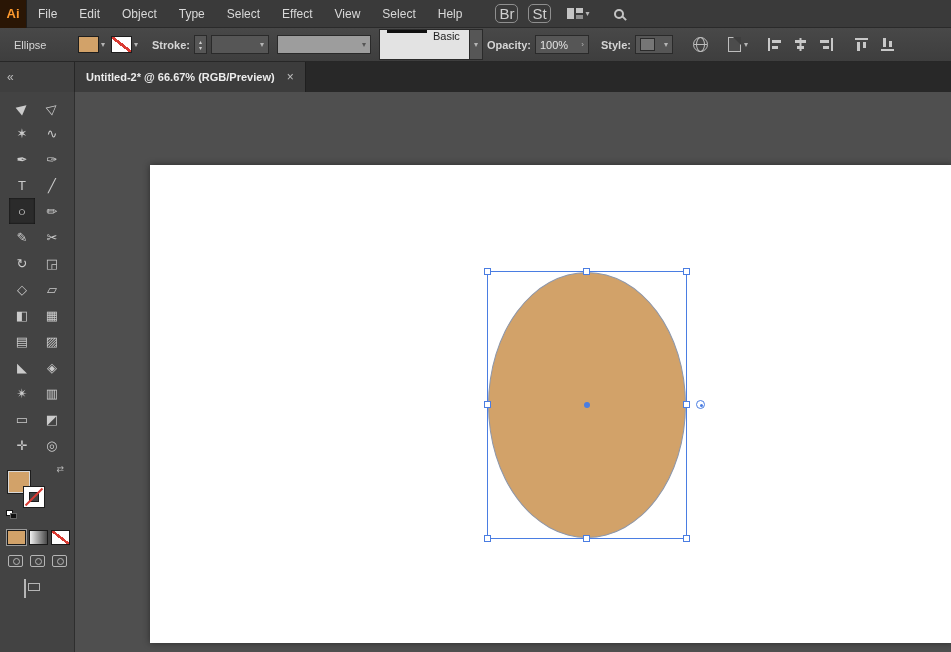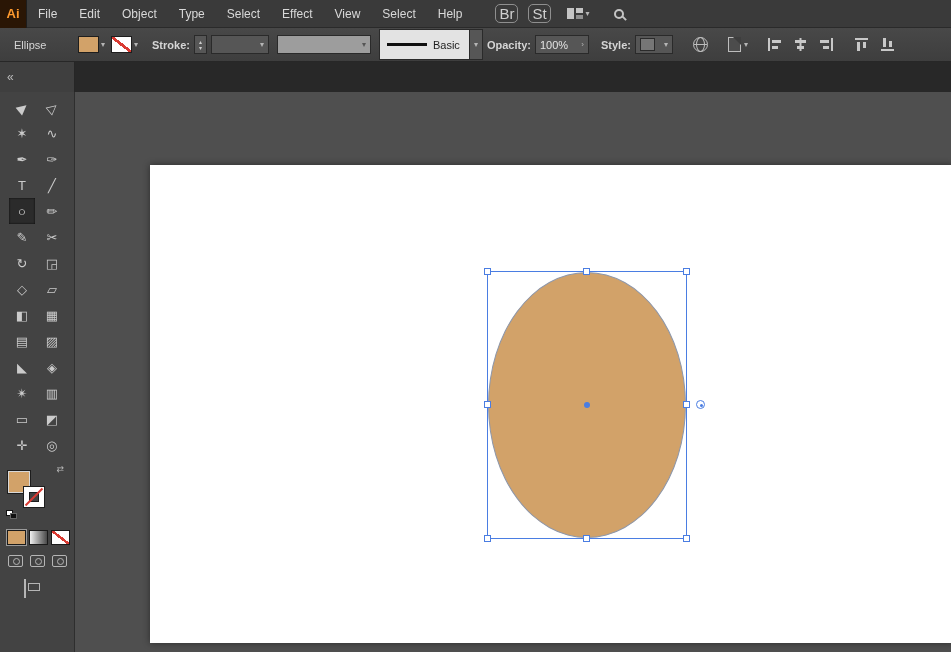--- a/index.html
+++ b/index.html
@@ -30,21 +30,21 @@
   .swatch-combo{display:flex;align-items:center;gap:2px;margin-left:6px}
   .sw{width:21px;height:17px;border:1px solid #1e1e1e;display:inline-block}
   .fill-sw{background:var(--fill)}
   .stroke-sw{background:
       linear-gradient(to top right,transparent 44%,var(--slash) 44%,var(--slash) 56%,transparent 56%),#fff}
   .stepper{width:13px;height:19px;background:#565656;border:1px solid #2a2a2a;display:flex;flex-direction:column;align-items:center;justify-content:center;line-height:6px;font-size:6px;color:#ccc;margin-left:4px}
   .combo{height:19px;background:#565656;border:1px solid #2a2a2a;display:flex;align-items:center;justify-content:space-between;padding:0 4px;color:#e2e2e2;font-size:11px;margin-left:4px}
   .combo-caret{color:#b5b5b5;font-size:8px;margin-left:4px}
   .combo.light{background:#9d9d9d}
   .combo.light .combo-caret{color:#555}
-  .brush-combo{height:31px;display:flex;align-items:center;background:#e3e3e3;border:1px solid #2a2a2a;margin-left:8px;width:104px}
+  .brush-combo{height:31px;display:flex;align-items:flex-start;background:#e3e3e3;border:1px solid #2a2a2a;margin-left:8px;width:104px}
   .brush-line{width:40px;height:3px;background:#101010;margin:0 6px 0 7px}
   .brush-name{color:#1e1e1e;font-size:11px;flex:1}
   .brush-caret{align-self:stretch;background:#565656;display:flex;align-items:center;padding:0 4px;border-left:1px solid #2a2a2a;color:#b5b5b5;font-size:8px}
   .style-sw{width:15px;height:13px;background:#767676;border:1px solid #2a2a2a;display:inline-block}
   .globe{width:15px;height:15px;border:1px solid #bdbdbd;border-radius:50%;position:relative;margin-left:20px;flex:0 0 auto}
   .globe::before{content:'';position:absolute;left:0;right:0;top:6px;border-top:1px solid #bdbdbd}
   .globe::after{content:'';position:absolute;left:50%;top:-1px;bottom:-1px;width:7px;margin-left:-4px;border:1px solid #bdbdbd;border-radius:50%}
   .doc-wrap{display:flex;align-items:center;gap:3px;margin-left:20px}
   .doc-ic{width:13px;height:15px;border:1px solid #bdbdbd;position:relative;display:inline-block;background:#4c4c4c}
   .doc-ic::after{content:'';position:absolute;right:-1px;top:-1px;border:4px solid;border-color:#3e3e3e #3e3e3e transparent transparent}
@@ -221,20 +221,24 @@
             <rect x="9" y="4" width="3" height="6" fill="#c8c8c8"></rect>
           </svg>
         </button>
     </div>
   </div>
 
   <div class="tabstrip">
     <div class="panel-top">
       <span class="collapse">«</span>
     </div>
+    <div class="doc-tab">
+      <span class="tab-title">Untitled-2* @ 66.67% (RGB/Preview)</span>
+      <span class="tab-close">×</span>
+    </div>
   </div>
 
   <div class="main">
 
     <div class="toolbar">
       <div class="tool-grid">
         <div class="tool">
             <span class="tg rot">▶</span>
           </div>
         <div class="tool">

